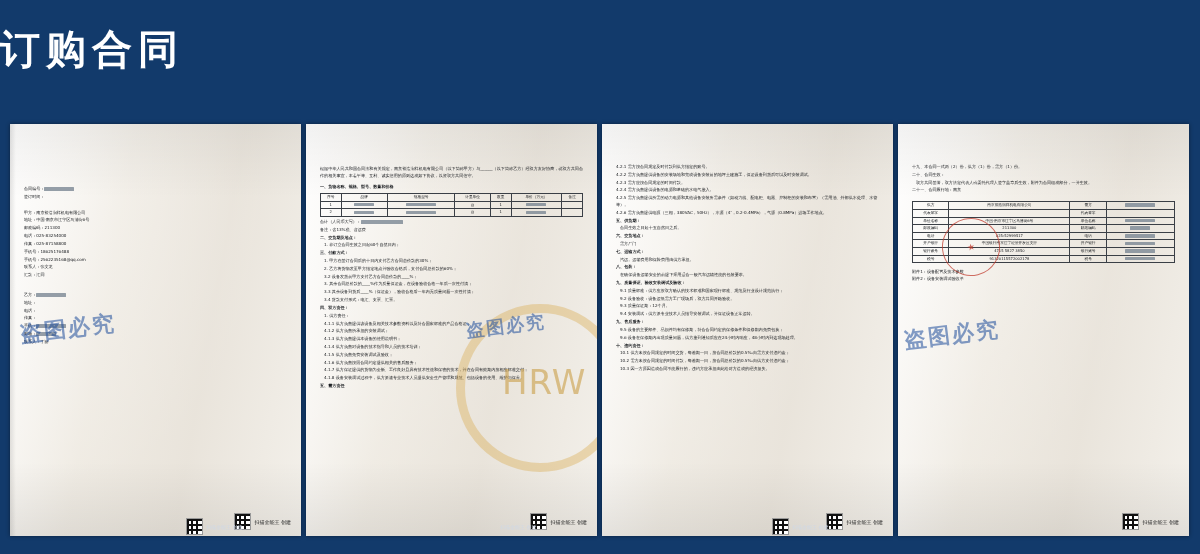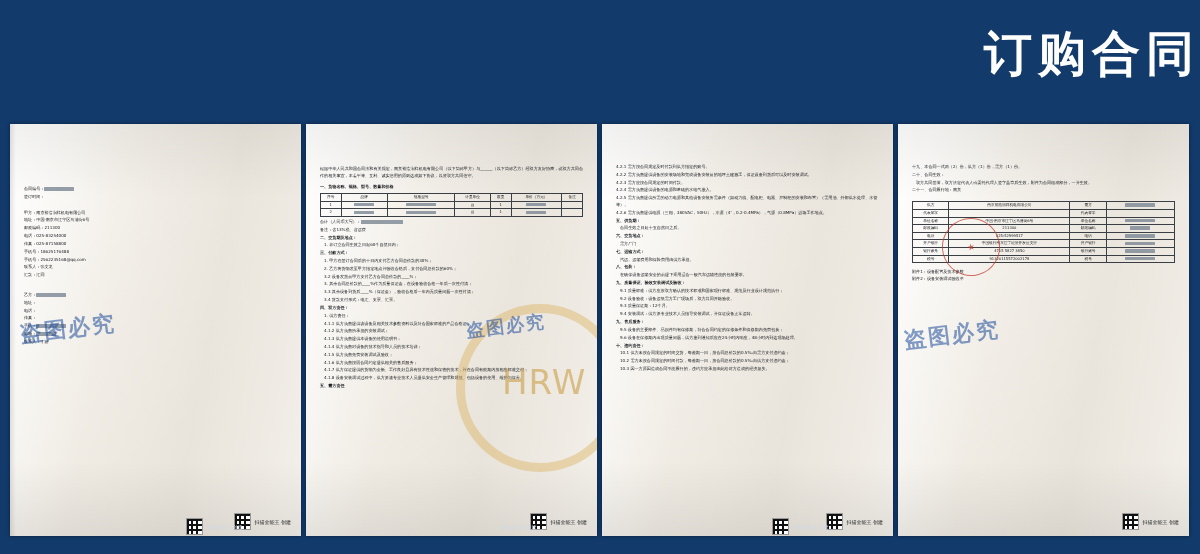--- a/index.html
+++ b/index.html
@@ -5,23 +5,23 @@
   html,body{margin:0;padding:0;}
   body{
     width:1200px;height:554px;
     background:#123a6b;
     font-family:"Liberation Sans", sans-serif;
     overflow:hidden;
     position:relative;
   }
   #page-title{
     position:absolute;top:22px;left:0;width:1200px;
-    text-align:right;
+    text-align:left;
     color:#ffffff;
-    font-size:48px;
+    font-size:40px;
     font-weight:bold;
     letter-spacing:6px;
     font-family:"DejaVu Sans", sans-serif;
   }
   .pages{
     position:absolute;top:124px;left:10px;
     width:1180px;height:412px;
     display:flex;
     gap:5px;
   }

